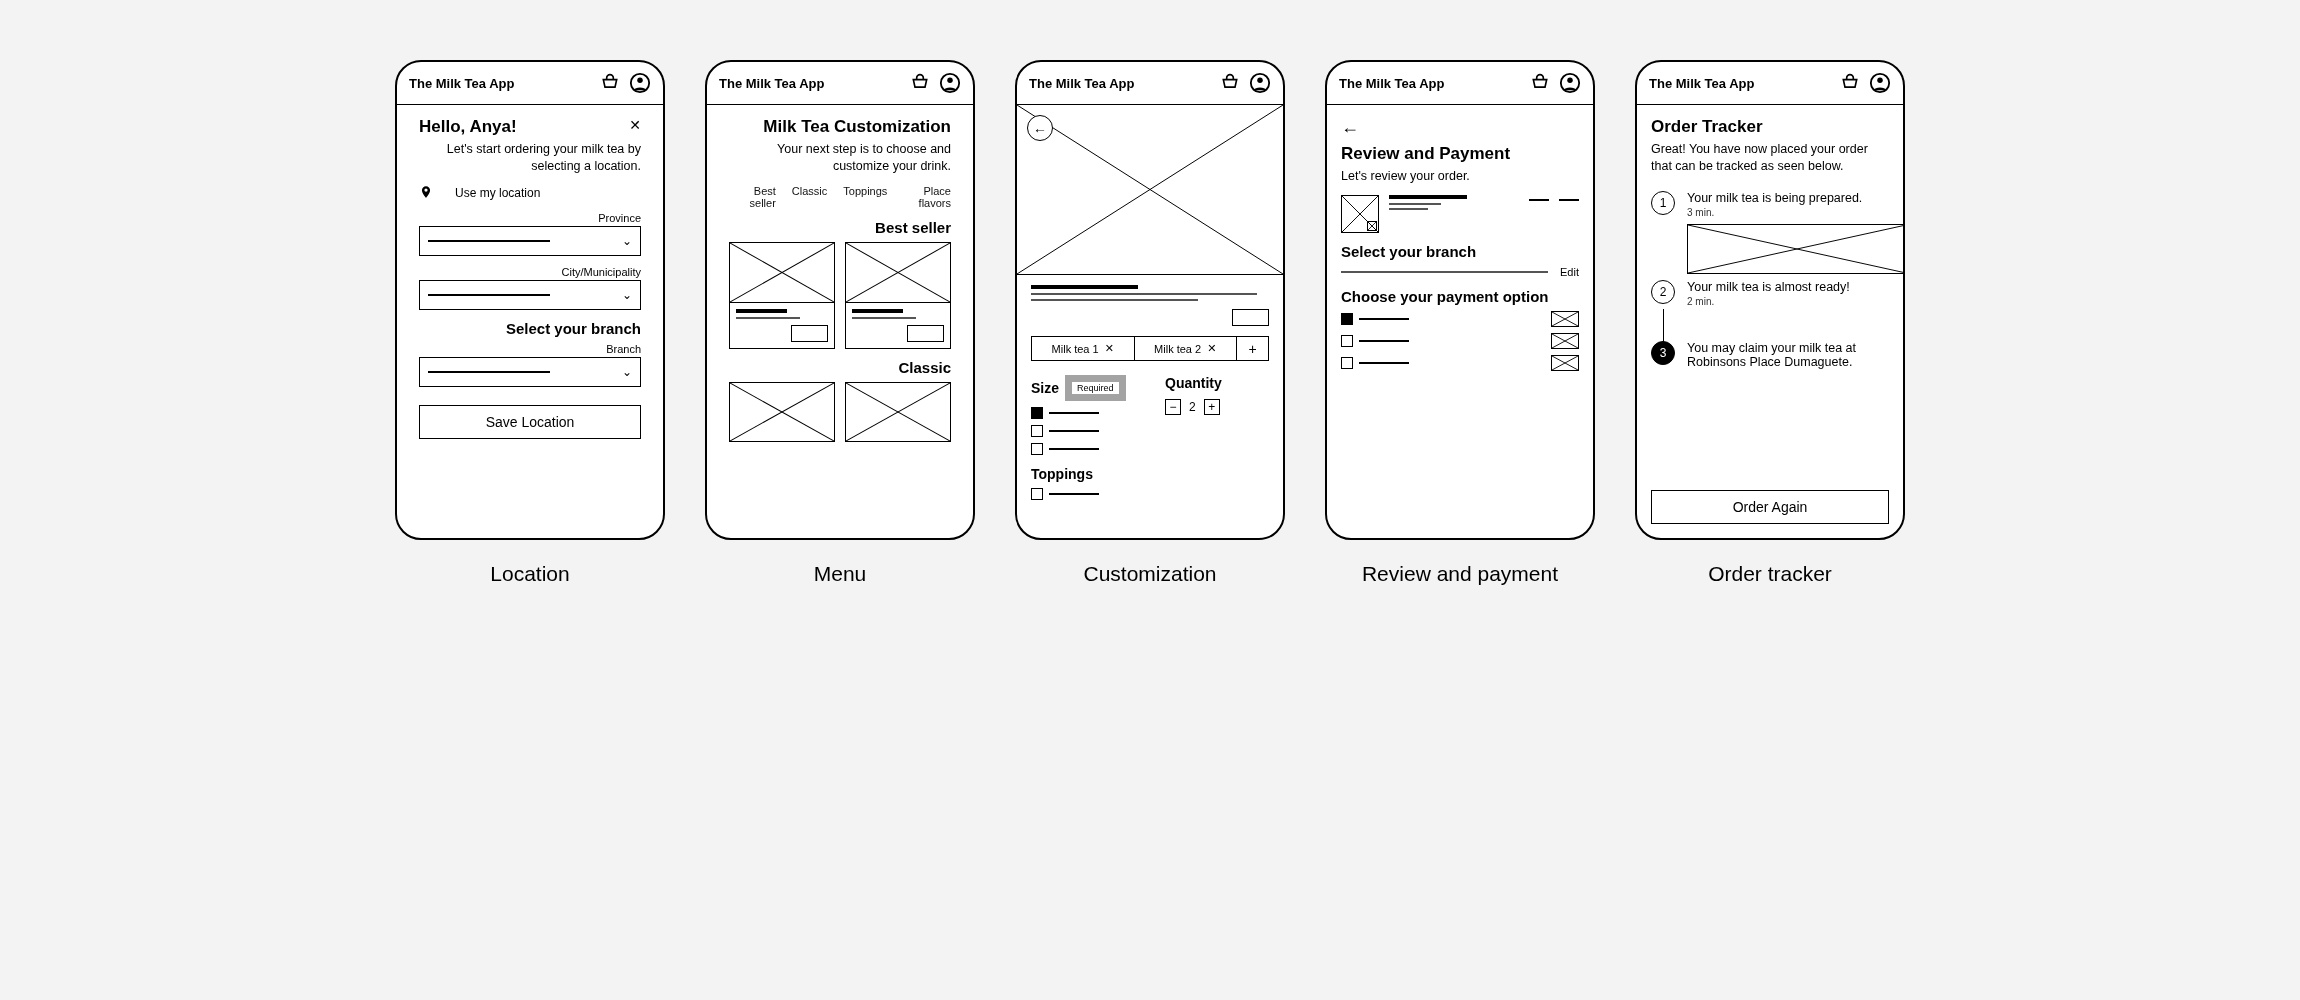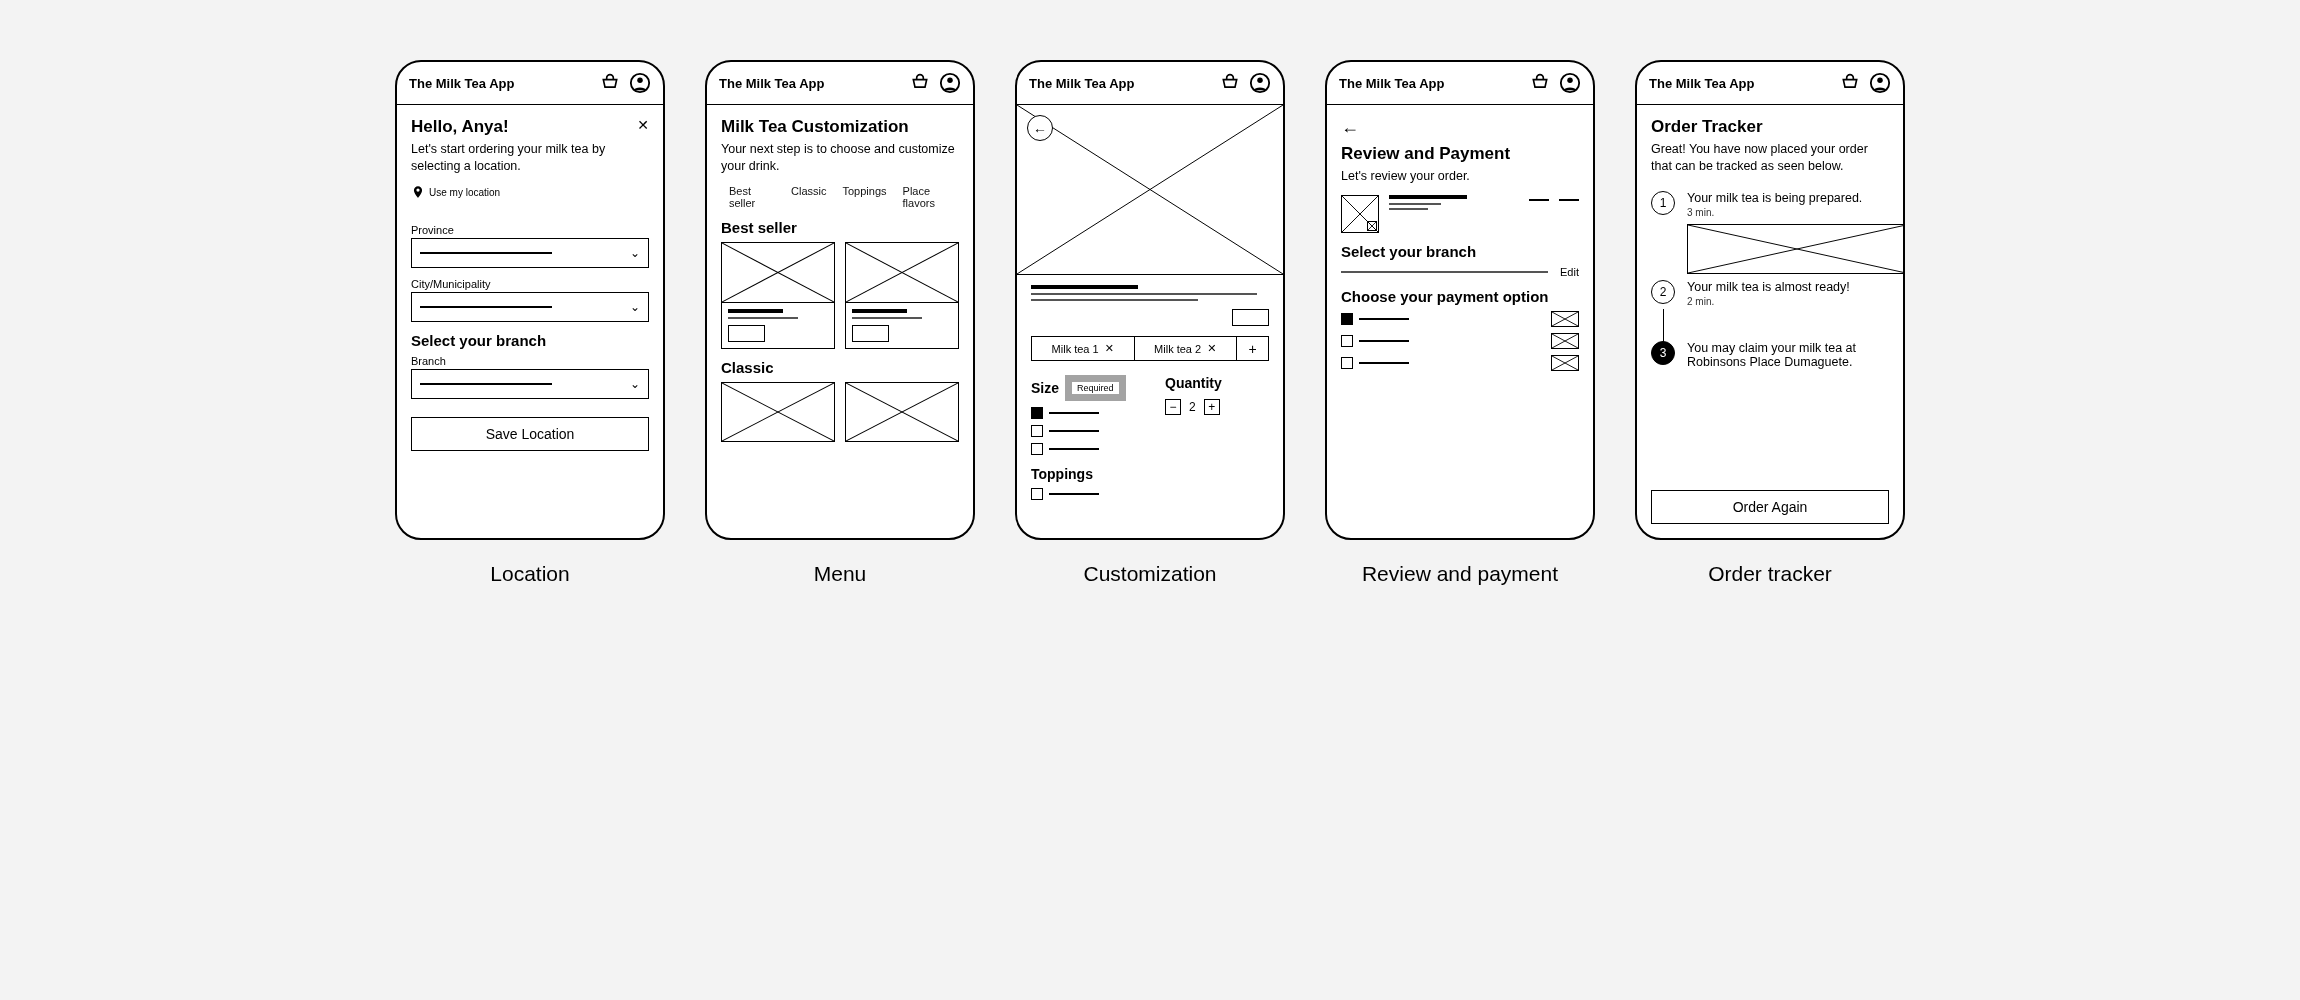--- a/index.html
+++ b/index.html
@@ -28,29 +28,29 @@
   .topbar {
     display: flex;
     align-items: center;
     justify-content: space-between;
     border-bottom: 1px solid #000;
     padding: 10px 12px;
   }
   .app-title { font-weight: 700; font-size: 13px; }
   .icons { display: flex; gap: 8px; align-items: center; }
   .icon-slot { width: 22px; height: 22px; display:flex; align-items:center; justify-content:center; }
-  .content { padding: 12px 14px; flex: 1; overflow: hidden; font-size: 13px; }
+  .content { padding: 12px 22px; flex: 1; overflow: hidden; font-size: 13px; text-align: right; }
   .content-np { padding: 0; flex:1; overflow:hidden; font-size:13px; display:flex; flex-direction:column; }
   .screen-caption { margin-top: 22px; font-size: 21px; }
   h2 { font-size: 17px; font-weight: 700; margin-bottom: 4px; }
   h3 { font-size: 15px; font-weight: 700; margin: 10px 0 6px; }
   .sub { font-size: 12.5px; line-height: 1.35; margin-bottom: 10px; }
   .row-between { display:flex; justify-content:space-between; align-items:flex-start; }
   .close-x { font-size: 14px; cursor:pointer; }
-  .loc-pin-row { display:flex; align-items:center; gap:4px; margin: 8px 0 23px; font-size:10px; }
+  .loc-pin-row { display:flex; align-items:center; gap:22px; margin: 8px 0 10px; font-size:12px; }
   .field-label { font-size:11px; margin-bottom:2px; }
   .select {
     border:1px solid #000; height:30px; display:flex; align-items:center; justify-content:space-between;
     padding: 0 8px; margin-bottom:10px;
   }
   .select .skel { height:2px; background:#000; width:60%; }
   .chev { font-size:12px; }
   .big-btn {
     border:1px solid #000; height:34px; display:flex; align-items:center; justify-content:center;
     font-size:14px; margin-top: 18px; background:#fff;

